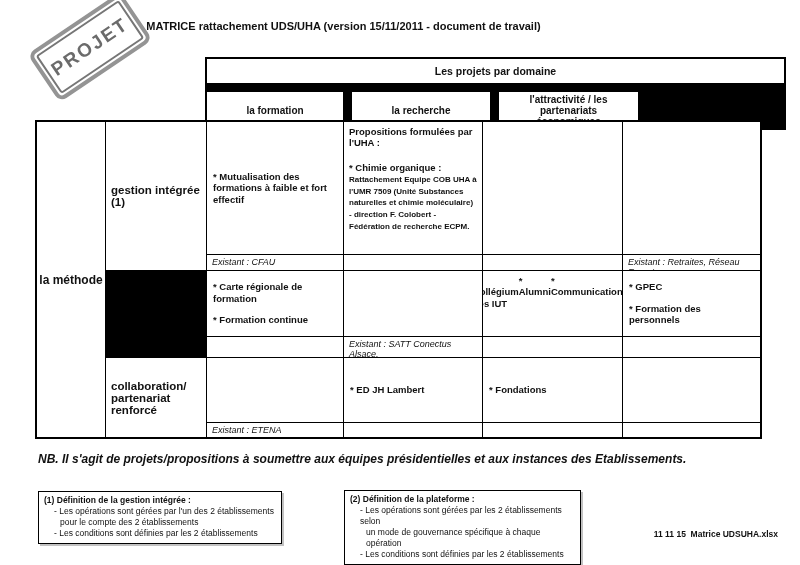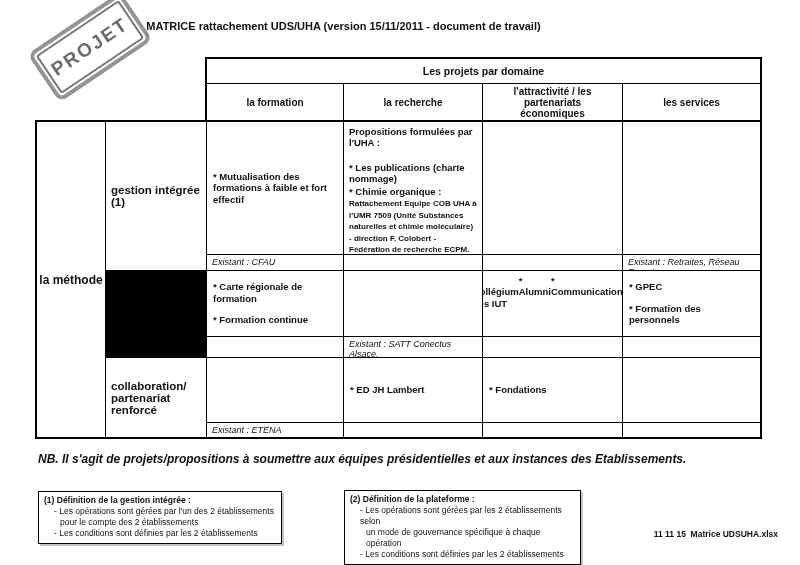--- a/index.html
+++ b/index.html
@@ -14,21 +14,21 @@
          display:flex;align-items:center;justify-content:center;box-sizing:border-box;}
   .stamp-text{font-size:19px;font-weight:bold;letter-spacing:2px;color:#6b6b6b;}
 
   
   .doc-title{position:absolute;left:0;top:20px;width:687px;text-align:center;
          font-size:11px;font-weight:bold;}
 
   
   .hdr-grid{position:absolute;left:205px;top:57px;display:grid;
          grid-template-columns:136px 138px 139px 137px;
-         grid-template-rows:24px 36px;gap:1px;padding:2px;background:#000;}
+         grid-template-rows:24px 36px;gap:9px;padding:2px;background:#000;}
   .body-grid{position:absolute;left:35px;top:120px;display:grid;
          grid-template-columns:68px 100px 136px 138px 139px 137px;
          grid-template-rows:132px 15px 65px 20px 64px 14px;
          gap:1px;padding:2px;background:#000;}
   .cell{background:#fff;box-sizing:border-box;overflow:hidden;}
   .center{display:flex;align-items:center;justify-content:center;text-align:center;}
   .hdr{font-weight:bold;font-size:10px;}
   .hdr-big{font-weight:bold;font-size:10.5px;}
   .rowlabel{font-weight:bold;font-size:11.5px;display:flex;flex-direction:column;
          justify-content:center;padding-left:5px;text-align:left;}
@@ -68,37 +68,35 @@
     </div>
   </div>
 
   <div class="doc-title">MATRICE rattachement UDS/UHA (version 15/11/2011 - document de travail)</div>
 
   <div class="hdr-grid">
     <div class="cell center hdr-big" style="grid-area:1/1/2/5">Les projets par domaine</div>
     <div class="cell center hdr" style="grid-area:2/1">la formation</div>
     <div class="cell center hdr" style="grid-area:2/2">la recherche</div>
     <div class="cell center hdr" style="grid-area:2/3;padding:0 8px">l'attractivité / les partenariats économiques</div>
-    <div class="cell center hdr" style="grid-area:2/4">les services</div>
   </div>
 
   <div class="body-grid">
 
     <div class="cell center method" style="grid-area:1/1/7/2">la méthode</div>
 
     <div class="cell rowlabel" style="grid-area:1/2/3/3">gestion intégrée (1)</div>
     <div class="cell bullet pad" style="grid-area:1/3;display:flex;align-items:center">* Mutualisation des formations à faible et fort effectif</div>
 
     <div class="cell rowlabel" style="grid-area:5/2/7/3">
       <span>collaboration/</span>
       <span>partenariat renforcé</span>
     </div>
     <div class="cell prop-cell" style="grid-area:1/4">
       <div class="prop-intro">Propositions formulées par l'UHA :</div>
-      <div class="prop-item">* Les publications (charte nommage)</div>
       <div class="prop-item">
         <span>* Chimie organique :</span>
         <span class="small-run">Rattachement Equipe COB UHA à l'UMR 7509 (Unité Substances naturelles et chimie moléculaire) - direction F. Colobert - Fédération de recherche ECPM.</span>
       </div>
 
     </div>
     <div class="cell" style="grid-area:1/5"></div>
     <div class="cell" style="grid-area:1/6"></div>
 
     <div class="cell existant" style="grid-area:2/3">Existant : CFAU</div>

